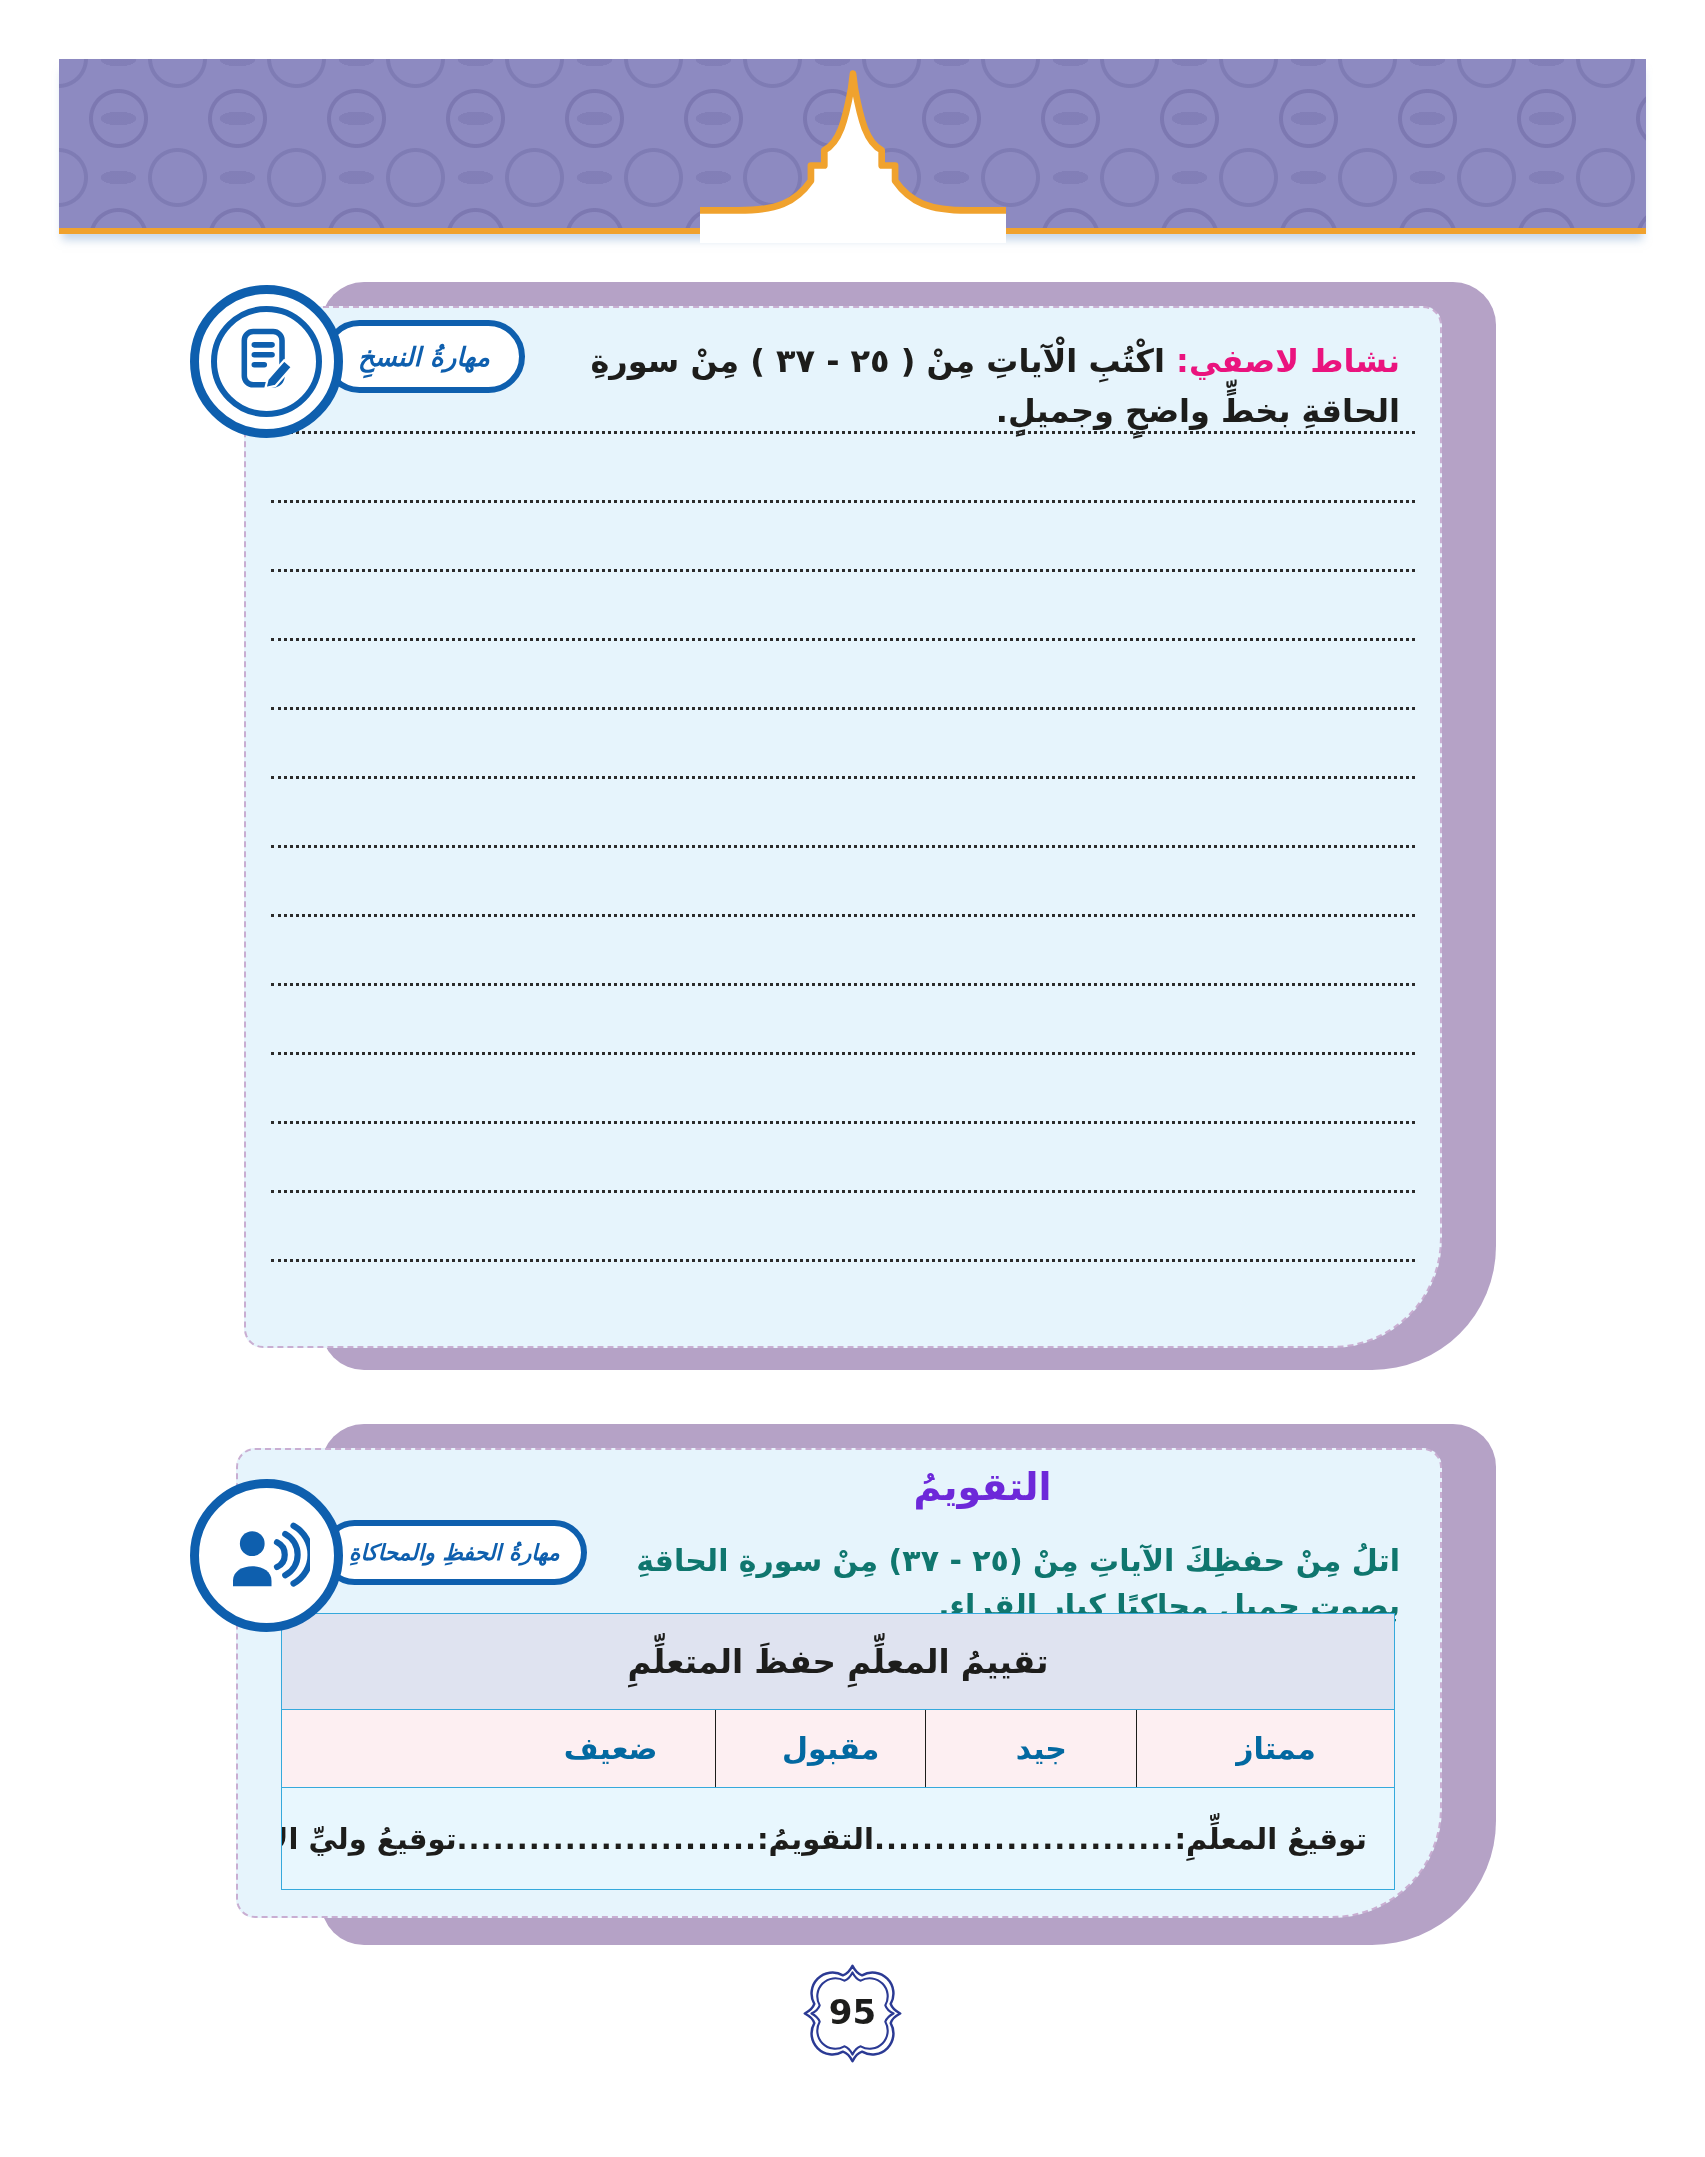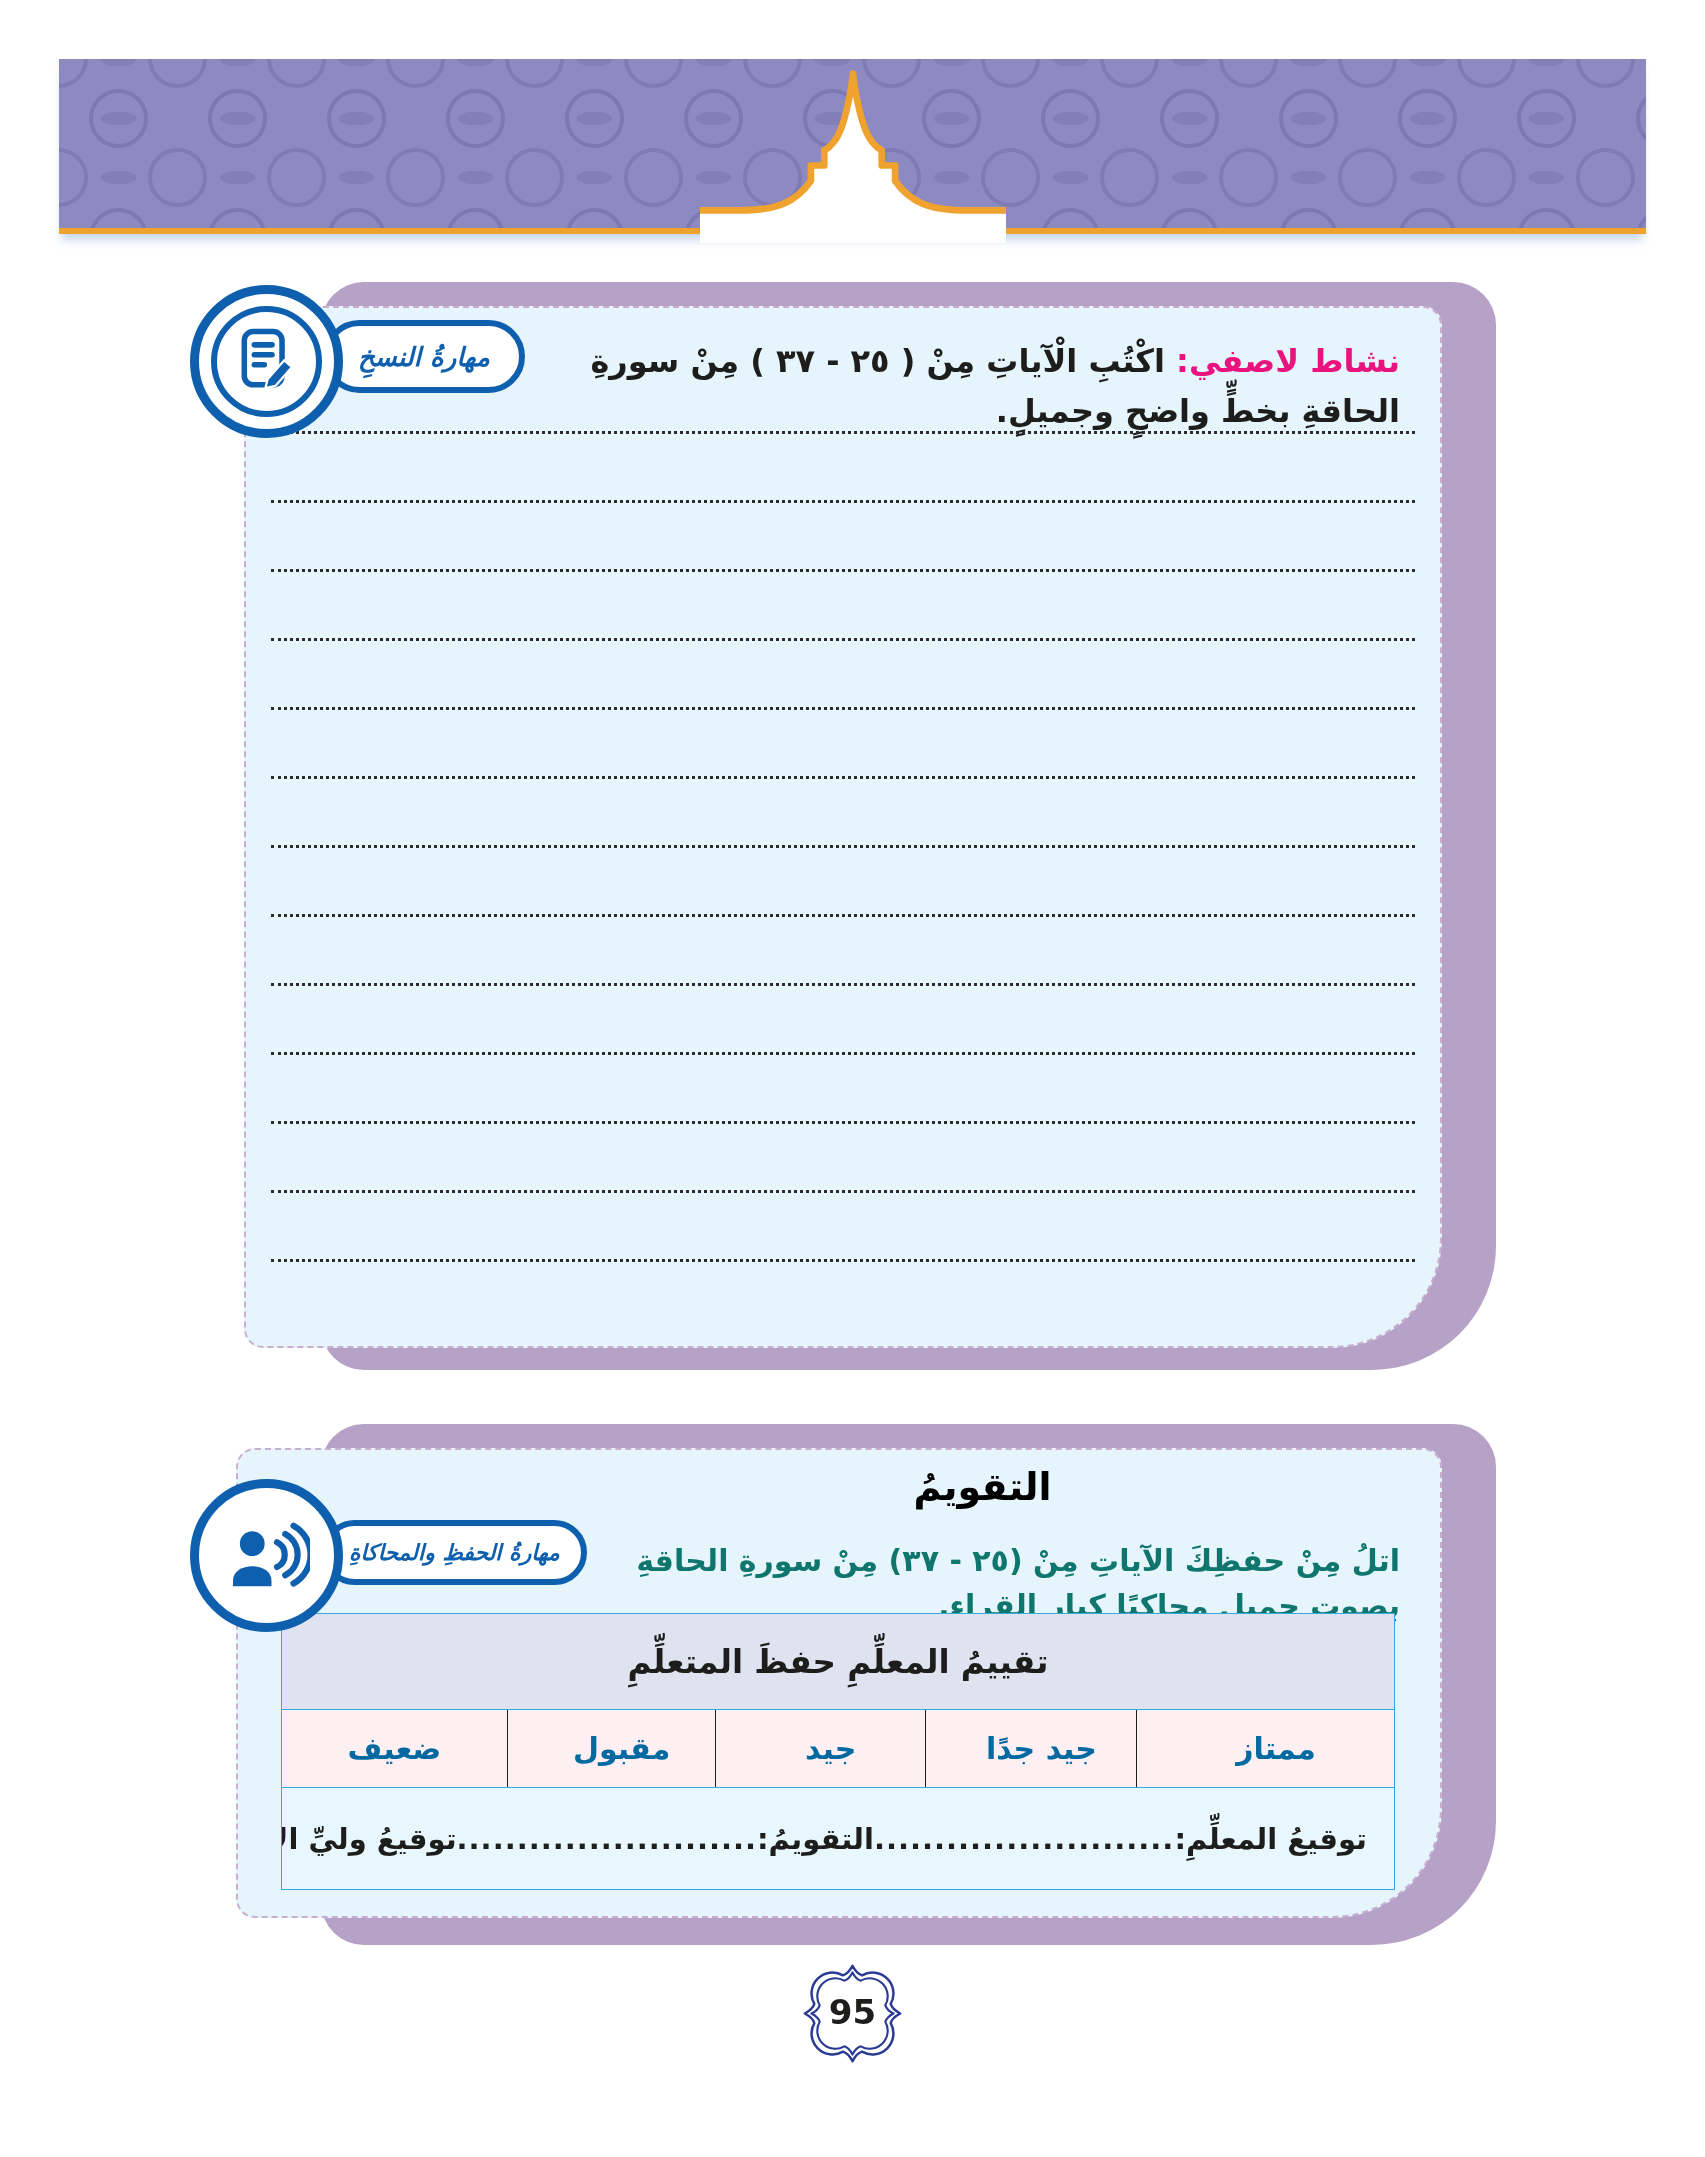--- a/index.html
+++ b/index.html
@@ -63,21 +63,21 @@
     position:absolute; right:40px; left:325px; top:29px;
     direction:rtl; text-align:right; font-size:32px; font-weight:bold;
     color:#1d1d1b; line-height:1.55;
   }
   .pink{ color:#ea137e; }
   .writing-lines{ position:absolute; left:25px; right:25px; top:57px; }
   .writing-line{ height:69px; border-bottom:3.8px dotted #2b2b2b; }
 
   .eval-title{
     position:absolute; top:15.3px; left:0; right:0; padding-left:287px;
-    text-align:center; font-size:38px; font-weight:bold; color:#000000;
+    text-align:center; font-size:38px; font-weight:bold; color:#6d28d9;
   }
   .instruction-line{
     position:absolute; right:40px; left:320px; top:88px;
     direction:rtl; text-align:right; font-size:30px; font-weight:bold;
     color:#0f766e; line-height:1.5;
   }
 
   
   .eval-table{
     position:absolute; left:43px; right:45px; top:163px;
@@ -172,21 +172,20 @@
   <section class="card card2">
     <div class="mauve"></div>
     <div class="panel">
       <h2 class="eval-title">التقويمُ</h2>
       <div class="instruction-line">اتلُ مِنْ حفظِكَ الآياتِ مِنْ (٢٥ - ٣٧) مِنْ سورةِ الحاقةِ بصوتٍ جميلٍ محاكيًا كبار القراء.</div>
 
       <div class="eval-table">
         <div class="t-header">تقييمُ المعلِّمِ حفظَ المتعلِّمِ</div>
         <div class="t-ratings">
           <div class="t-cell">ممتاز</div>
-          <div class="t-cell">جيد جدًا</div>
           <div class="t-cell">جيد</div>
           <div class="t-cell">مقبول</div>
           <div class="t-cell">ضعيف</div>
         </div>
         <div class="t-signature">
           <span>توقيعُ المعلِّمِ:</span>
           <span class="dots">.........................</span>
           <span>التقويمُ:</span>
           <span class="dots">.........................</span>
           <span>توقيعُ وليِّ الأمرِ:</span>

